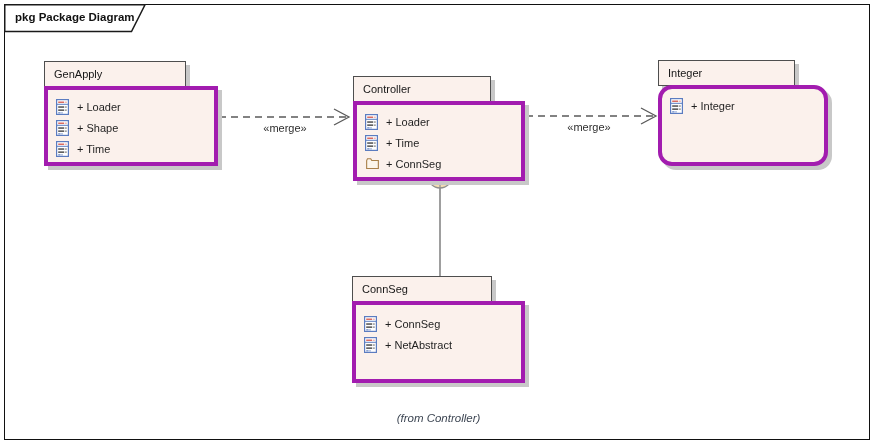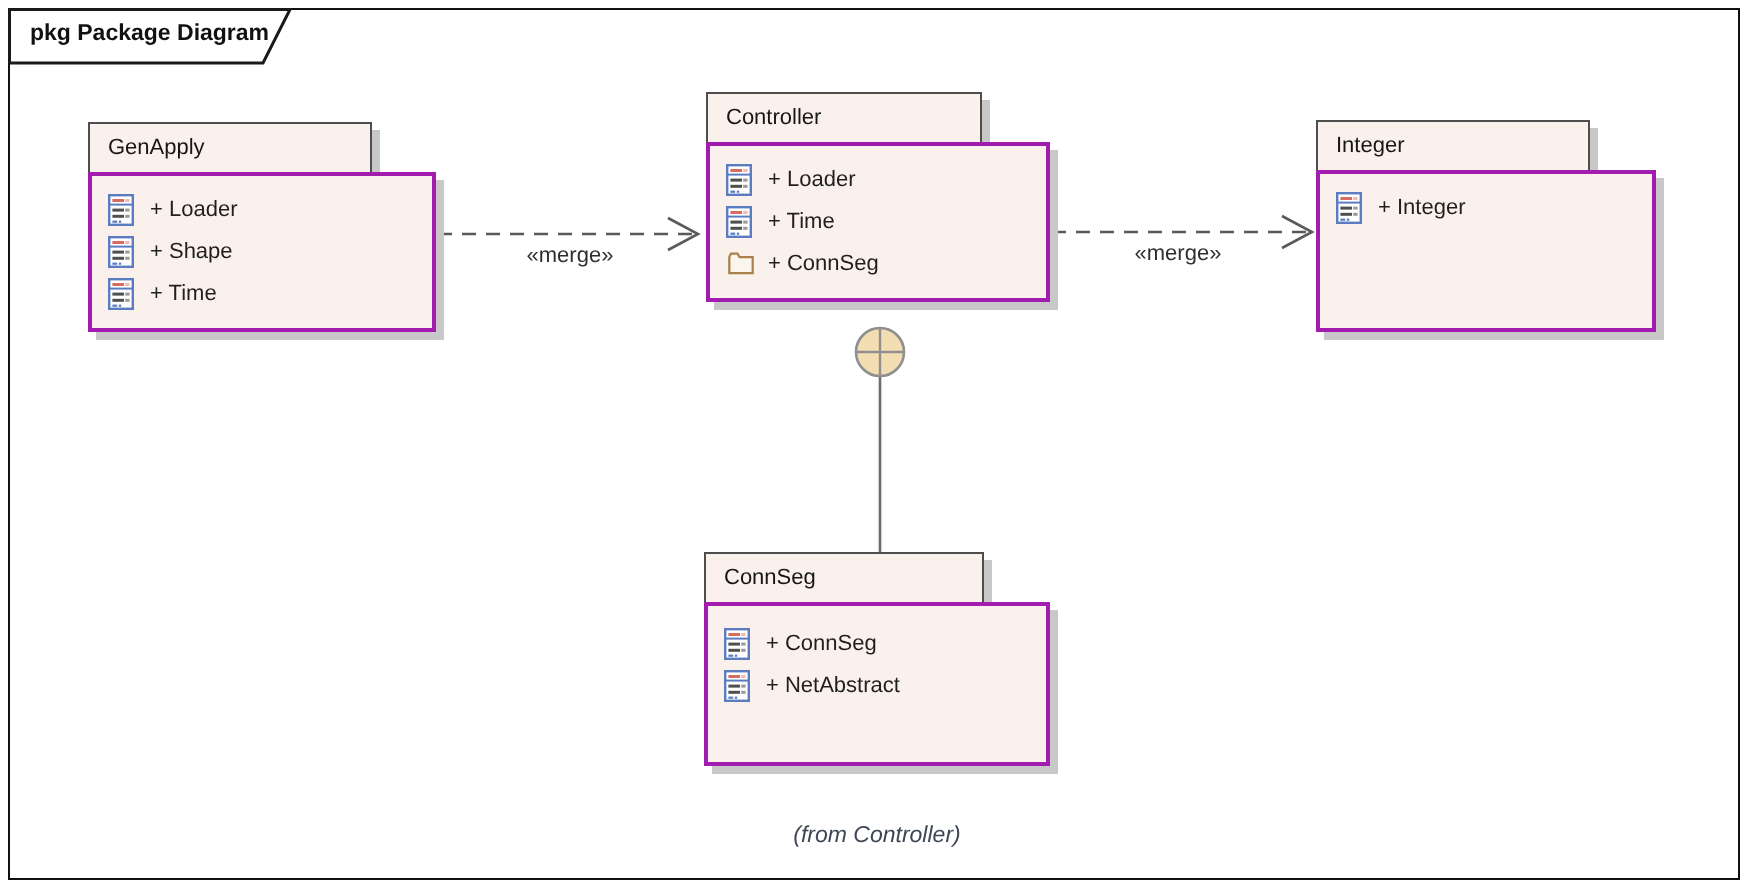--- a/index.html
+++ b/index.html
@@ -34,21 +34,21 @@
     border:1px solid #4e4e4e;
     box-shadow:4px 4px 0 #c8c8c8;
     box-sizing:border-box;
     display:flex; align-items:center;
     padding-left:9px;
     font-size:11px; font-weight:normal; color:#161616;
   }
   .pkg-body {
     position:absolute; left:0;
     background:#fbf1ec;
-    border:2px solid #a21caf;
+    border:4px solid #a21caf;
     box-shadow:4px 4px 0 #c8c8c8;
     box-sizing:border-box;
     padding-top:6px;
   }
   .pkg-item {
     display:flex; align-items:center;
     height:21px; padding-left:8px;
     font-size:11px; color:#1f1f1f;
     white-space:nowrap;
   }
@@ -132,21 +132,21 @@
     </div>
     <div class="pkg-item">
       <svg class="item-icon">
           <use href="#icon-class" xlink:href="#icon-class"></use>
         </svg>
       <span>+ Time</span>
     </div>
   </div>
 </div>
 
-<div class="pkg" style="left:353px; top:46px; width:172px; height:110px;">
+<div class="pkg" style="left:353px; top:76px; width:172px; height:110px;">
   <div class="pkg-tab" style="width:138px; height:26px;">
     <span>Controller</span>
   </div>
   <div class="pkg-body" style="top:25px; width:172px; height:80px;">
     <div class="pkg-item">
       <svg class="item-icon">
           <use href="#icon-class" xlink:href="#icon-class"></use>
         </svg>
       <span>+ Loader</span>
     </div>
@@ -162,21 +162,21 @@
         </svg>
       <span>+ ConnSeg</span>
     </div>
   </div>
 </div>
 
 <div class="pkg" style="left:658px; top:60px; width:170px; height:110px;">
   <div class="pkg-tab" style="width:137px; height:26px;">
     <span>Integer</span>
   </div>
-  <div class="pkg-body" style="top:25px; width:170px; height:81px;">
+  <div class="pkg-body" style="top:25px; width:170px; height:81px;border-radius:14px;">
     <div class="pkg-item">
       <svg class="item-icon">
           <use href="#icon-class" xlink:href="#icon-class"></use>
         </svg>
       <span>+ Integer</span>
     </div>
   </div>
 </div>
 
 <div class="pkg" style="left:352px; top:276px; width:144px; height:112px;">

